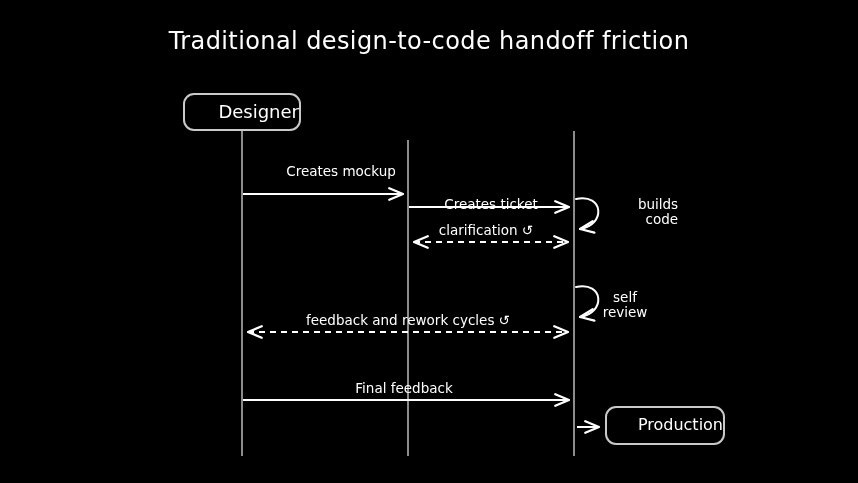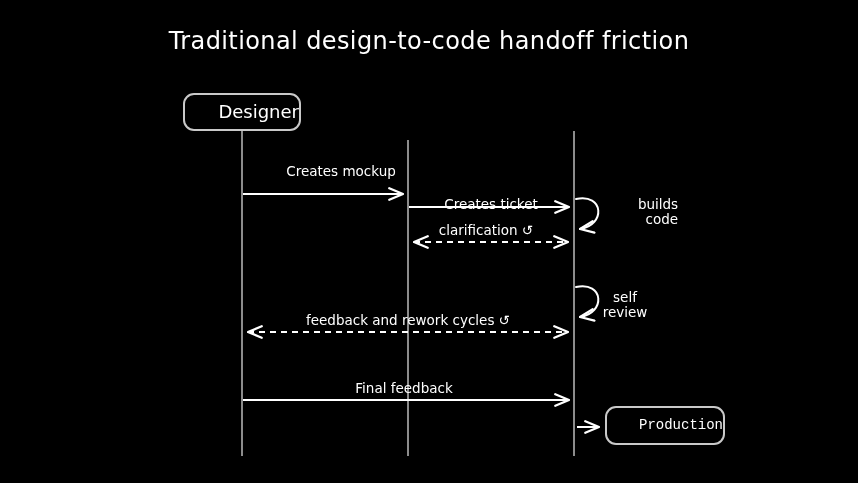--- a/index.html
+++ b/index.html
@@ -31,21 +31,21 @@
     justify-content: flex-end;
     text-align: center;
     font-size: 18px;
     line-height: 1.15;
     color: #ffffff;
   }
   .actor-box span { white-space: pre-line; }
   #box-designer   { left: 183px; top:  93px; width: 118px; height: 38px; }
   #box-pm         { left: 349px; top:  84px; width: 118px; height: 56px; }
   #box-developer  { left: 516px; top:  93px; width: 119px; height: 38px; }
-  #box-production { left: 605px; top: 406px; width: 120px; height: 39px; font-size: 14px; font-family: Liberation Mono, monospace; }
+  #box-production { left: 605px; top: 406px; width: 120px; height: 39px; font-size: 16px; }
   .msg-label {
     position: absolute;
     transform: translateX(-50%);
     font-size: 13.5px;
     line-height: 1.1;
     white-space: pre-line;
     text-align: center;
     color: #ffffff;
   }
   #lbl-creates-mockup { left: 325px; top: 164px; margin-left: 16px; }

